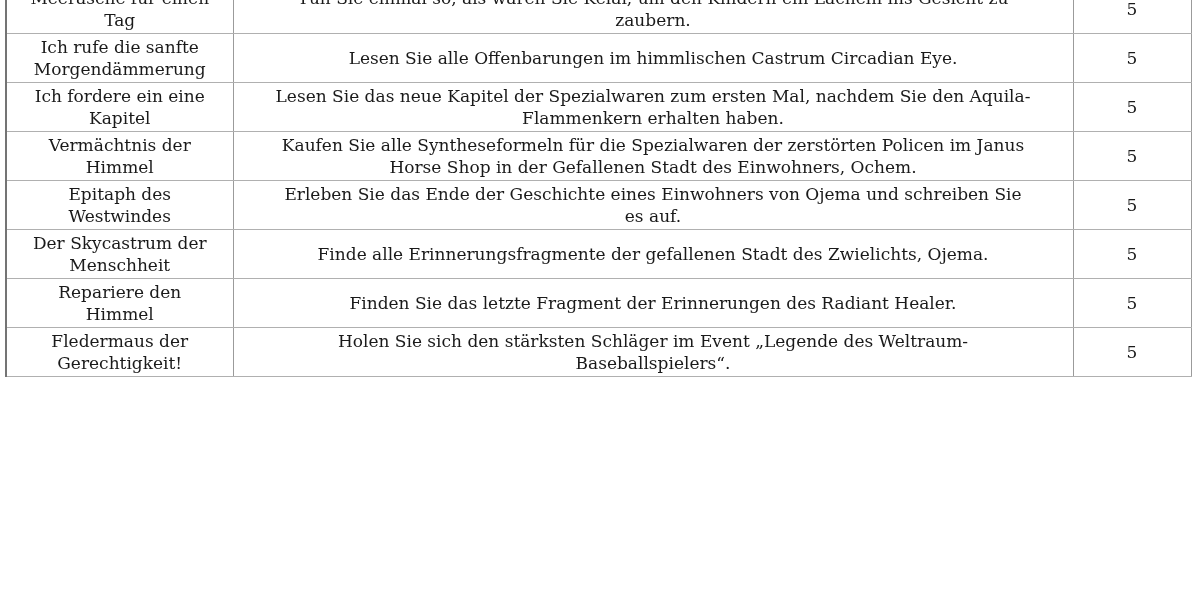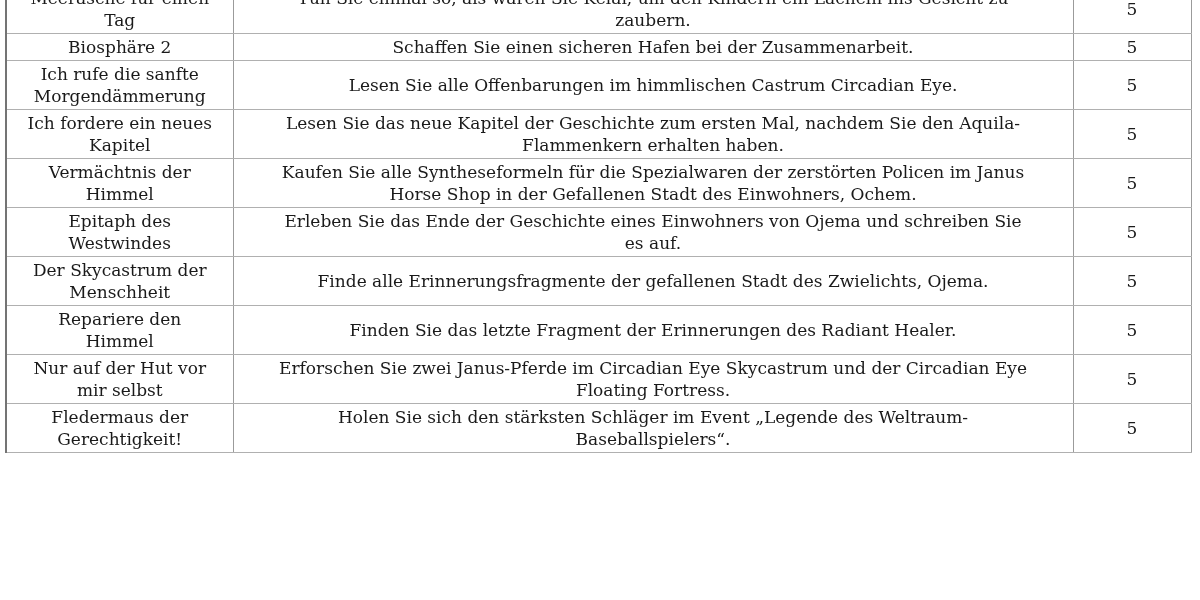--- a/index.html
+++ b/index.html
@@ -52,34 +52,29 @@
     </colgroup>
     <tbody>
         <tr>
           <td class="col-name">Meeräsche für einen
 Tag</td>
           <td class="col-description">Tun Sie einmal so, als wären Sie Kelai, um den Kindern ein Lächeln ins Gesicht zu
 zaubern.</td>
           <td class="col-points">5</td>
         </tr>
         <tr>
-          <td class="col-name">Biosphäre 2</td>
-          <td class="col-description">Schaffen Sie einen sicheren Hafen bei der Zusammenarbeit.</td>
-          <td class="col-points">5</td>
-        </tr>
-        <tr>
           <td class="col-name">Ich rufe die sanfte
 Morgendämmerung</td>
           <td class="col-description">Lesen Sie alle Offenbarungen im himmlischen Castrum Circadian Eye.</td>
           <td class="col-points">5</td>
         </tr>
         <tr>
-          <td class="col-name">Ich fordere ein neues
+          <td class="col-name">Ich fordere ein eine
 Kapitel</td>
-          <td class="col-description">Lesen Sie das neue Kapitel der Geschichte zum ersten Mal, nachdem Sie den Aquila-
+          <td class="col-description">Lesen Sie das neue Kapitel der Spezialwaren zum ersten Mal, nachdem Sie den Aquila-
 Flammenkern erhalten haben.</td>
           <td class="col-points">5</td>
         </tr>
         <tr>
           <td class="col-name">Vermächtnis der
 Himmel</td>
           <td class="col-description">Kaufen Sie alle Syntheseformeln für die Spezialwaren der zerstörten Policen im Janus
 Horse Shop in der Gefallenen Stadt des Einwohners, Ochem.</td>
           <td class="col-points">5</td>
         </tr>
@@ -96,27 +91,20 @@
           <td class="col-description">Finde alle Erinnerungsfragmente der gefallenen Stadt des Zwielichts, Ojema.</td>
           <td class="col-points">5</td>
         </tr>
         <tr>
           <td class="col-name">Repariere den
 Himmel</td>
           <td class="col-description">Finden Sie das letzte Fragment der Erinnerungen des Radiant Healer.</td>
           <td class="col-points">5</td>
         </tr>
         <tr>
-          <td class="col-name">Nur auf der Hut vor
-mir selbst</td>
-          <td class="col-description">Erforschen Sie zwei Janus-Pferde im Circadian Eye Skycastrum und der Circadian Eye
-Floating Fortress.</td>
-          <td class="col-points">5</td>
-        </tr>
-        <tr>
           <td class="col-name">Fledermaus der
 Gerechtigkeit!</td>
           <td class="col-description">Holen Sie sich den stärksten Schläger im Event „Legende des Weltraum-
 Baseballspielers“.</td>
           <td class="col-points">5</td>
         </tr>
       </tbody>
   </table>
 </div>
 

